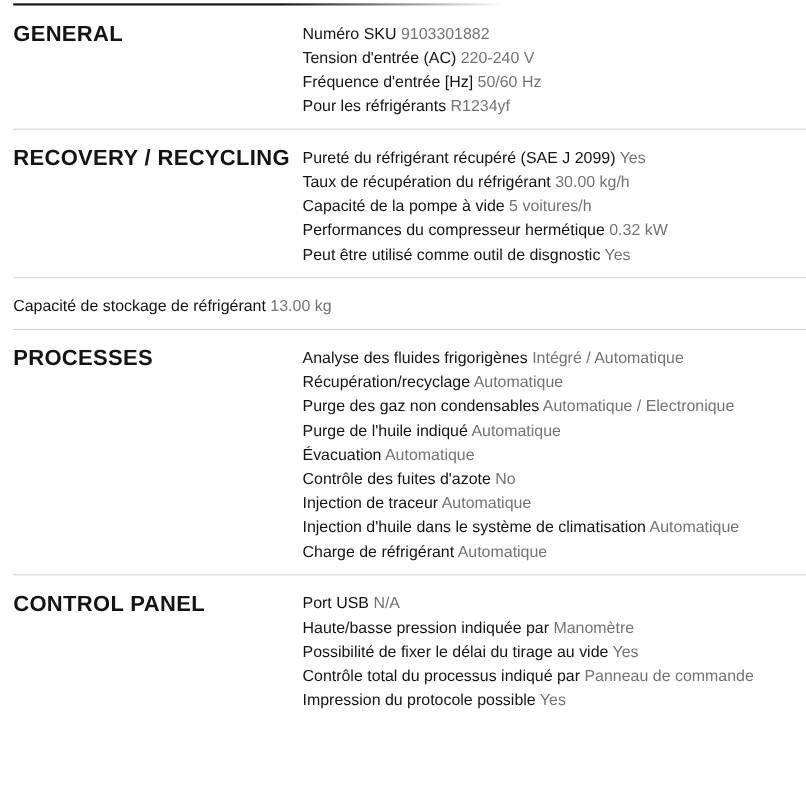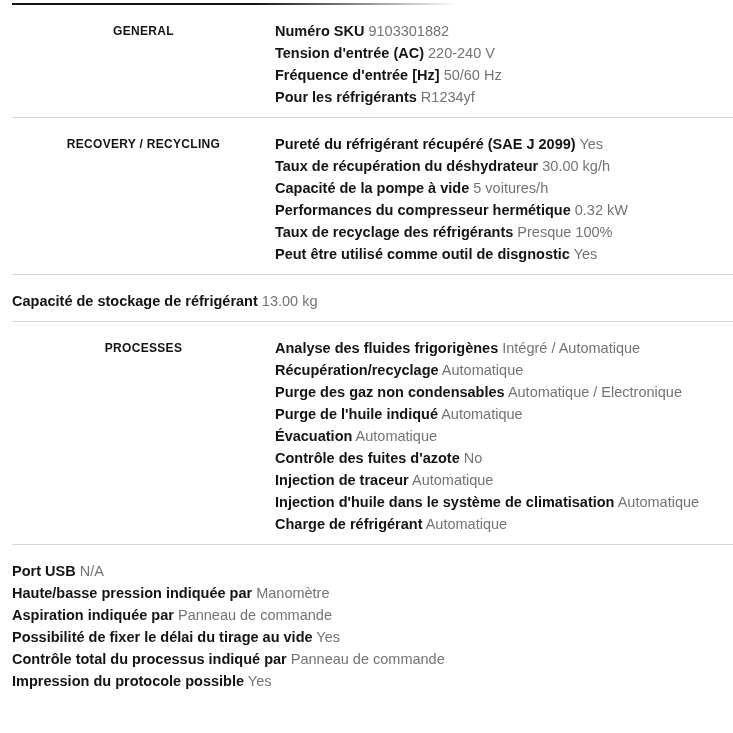--- a/index.html
+++ b/index.html
@@ -31,39 +31,38 @@
   .spec-section {
     display: flex;
     align-items: flex-start;
     padding: 15px 10px 9px 12px;
   }
   .section-title {
     flex: 0 0 263px;
     width: 263px;
     margin: 0;
     padding: 0;
-    font-size: 12px;
+    font-size: 20px;
     font-weight: 700;
     letter-spacing: 0.3px;
     line-height: 22px;
     color: #141414;
     text-transform: uppercase;
-    text-align: center;
   }
   .spec-rows {
     flex: 1 1 auto;
     min-width: 0;
   }
   .spec-row {
     font-size: 14.5px;
     line-height: 22px;
     white-space: nowrap;
   }
   .spec-label {
-    font-weight: 700;
+    font-weight: 400;
     color: #141414;
   }
   .spec-value {
     font-weight: 400;
     color: #737373;
   }
 </style>
 </head>
 <body>
 
@@ -81,28 +80,27 @@
 
   <div class="spec-row"><span class="spec-label">Pour les réfrigérants</span> <span class="spec-value">R1234yf</span></div>
 </div>
   </section>
 <div class="divider"></div>
   <section class="spec-section">
     <h2 class="section-title">RECOVERY / RECYCLING</h2>
     <div class="spec-rows">
   <div class="spec-row"><span class="spec-label">Pureté du réfrigérant récupéré (SAE J 2099)</span> <span class="spec-value">Yes</span></div>
 
-  <div class="spec-row"><span class="spec-label">Taux de récupération du déshydrateur</span> <span class="spec-value">30.00 kg/h</span></div>
+  <div class="spec-row"><span class="spec-label">Taux de récupération du réfrigérant</span> <span class="spec-value">30.00 kg/h</span></div>
 
   <div class="spec-row"><span class="spec-label">Capacité de la pompe à vide</span> <span class="spec-value">5 voitures/h</span></div>
 
   <div class="spec-row"><span class="spec-label">Performances du compresseur hermétique</span> <span class="spec-value">0.32 kW</span></div>
 
 
-  <div class="spec-row"><span class="spec-label">Taux de recyclage des réfrigérants</span> <span class="spec-value">Presque 100%</span></div>
 
   <div class="spec-row"><span class="spec-label">Peut être utilisé comme outil de disgnostic</span> <span class="spec-value">Yes</span></div>
 </div>
   </section>
 <div class="divider"></div>
   <section class="spec-section">
     <div class="spec-rows">
   <div class="spec-row"><span class="spec-label">Capacité de stockage de réfrigérant</span> <span class="spec-value">13.00 kg</span></div>
 </div>
   </section>
@@ -125,26 +123,26 @@
 
   <div class="spec-row"><span class="spec-label">Injection de traceur</span> <span class="spec-value">Automatique</span></div>
 
   <div class="spec-row"><span class="spec-label">Injection d'huile dans le système de climatisation</span> <span class="spec-value">Automatique</span></div>
 
   <div class="spec-row"><span class="spec-label">Charge de réfrigérant</span> <span class="spec-value">Automatique</span></div>
 </div>
   </section>
 <div class="divider"></div>
   <section class="spec-section">
+    <h2 class="section-title">CONTROL PANEL</h2>
     <div class="spec-rows">
   <div class="spec-row"><span class="spec-label">Port USB</span> <span class="spec-value">N/A</span></div>
 
   <div class="spec-row"><span class="spec-label">Haute/basse pression indiquée par</span> <span class="spec-value">Manomètre</span></div>
 
-  <div class="spec-row"><span class="spec-label">Aspiration indiquée par</span> <span class="spec-value">Panneau de commande</span></div>
 
   <div class="spec-row"><span class="spec-label">Possibilité de fixer le délai du tirage au vide</span> <span class="spec-value">Yes</span></div>
 
   <div class="spec-row"><span class="spec-label">Contrôle total du processus indiqué par</span> <span class="spec-value">Panneau de commande</span></div>
 
   <div class="spec-row"><span class="spec-label">Impression du protocole possible</span> <span class="spec-value">Yes</span></div>
 </div>
   </section>
 </div>
 

